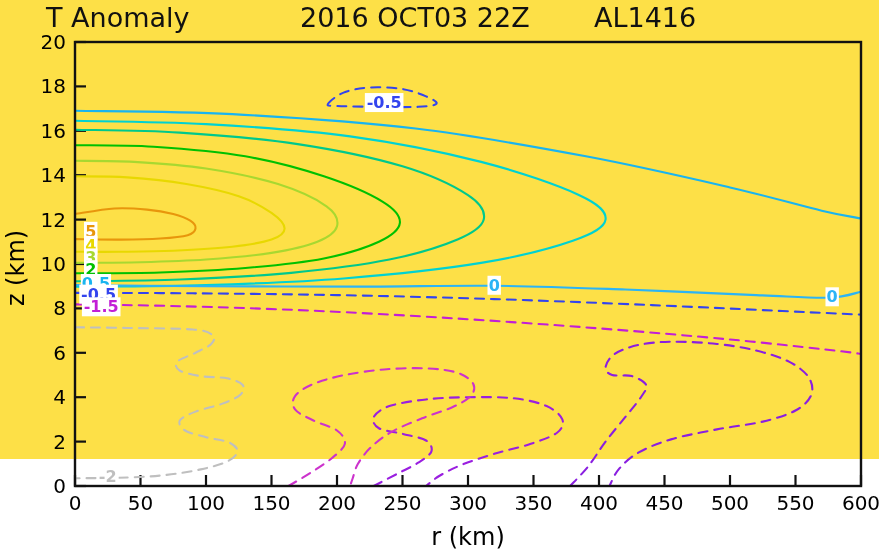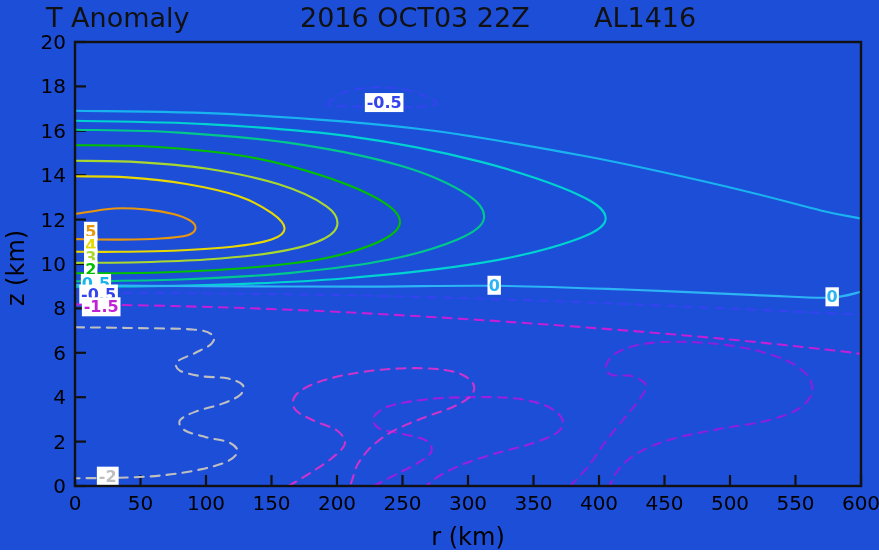--- a/index.html
+++ b/index.html
@@ -1,18 +1,18 @@
 <!DOCTYPE html>
 <html><head>
 <meta charset="utf-8">
 <style>
   html,body{margin:0;padding:0;background:#ffffff;}
   body{width:879px;height:559px;overflow:hidden;
        font-family:"DejaVu Sans", sans-serif;}
-  #stage{position:relative;width:879px;height:550px;background:#1d4ed8;text-align:right;}
+  #stage{position:relative;width:879px;height:459px;background:#fde047;text-align:right;}
   svg{display:block;}
   text{font-family:"DejaVu Sans", sans-serif;}
   .ttl{font-size:27px;fill:#111;letter-spacing:0px;}
   .axnum{font-size:20px;fill:#000;}
   .axlab{font-size:24px;fill:#000;}
   .clab{font-size:16px;font-weight:600;}
   .frame{fill:none;stroke:#111;stroke-width:2.4;}
   .tick{stroke:#111;stroke-width:2.2;}
   .cline{fill:none;stroke-linecap:round;stroke-linejoin:round;}
 </style>

